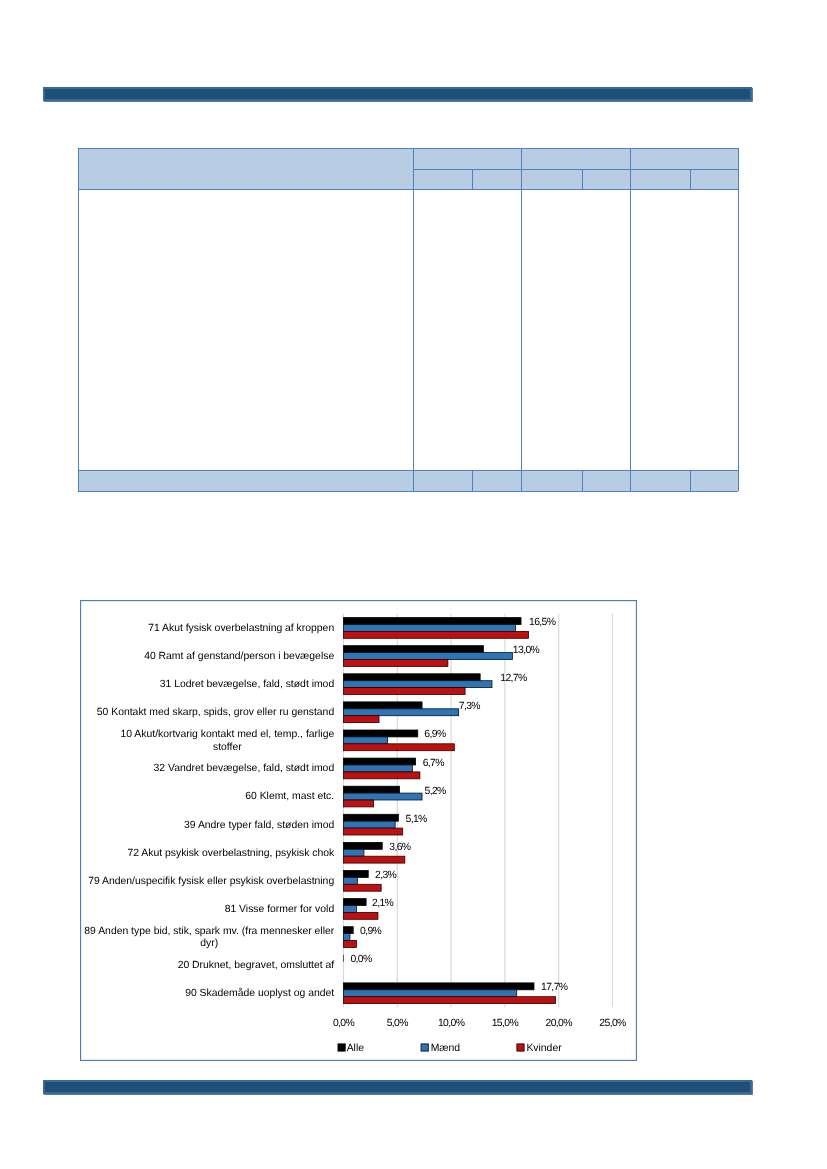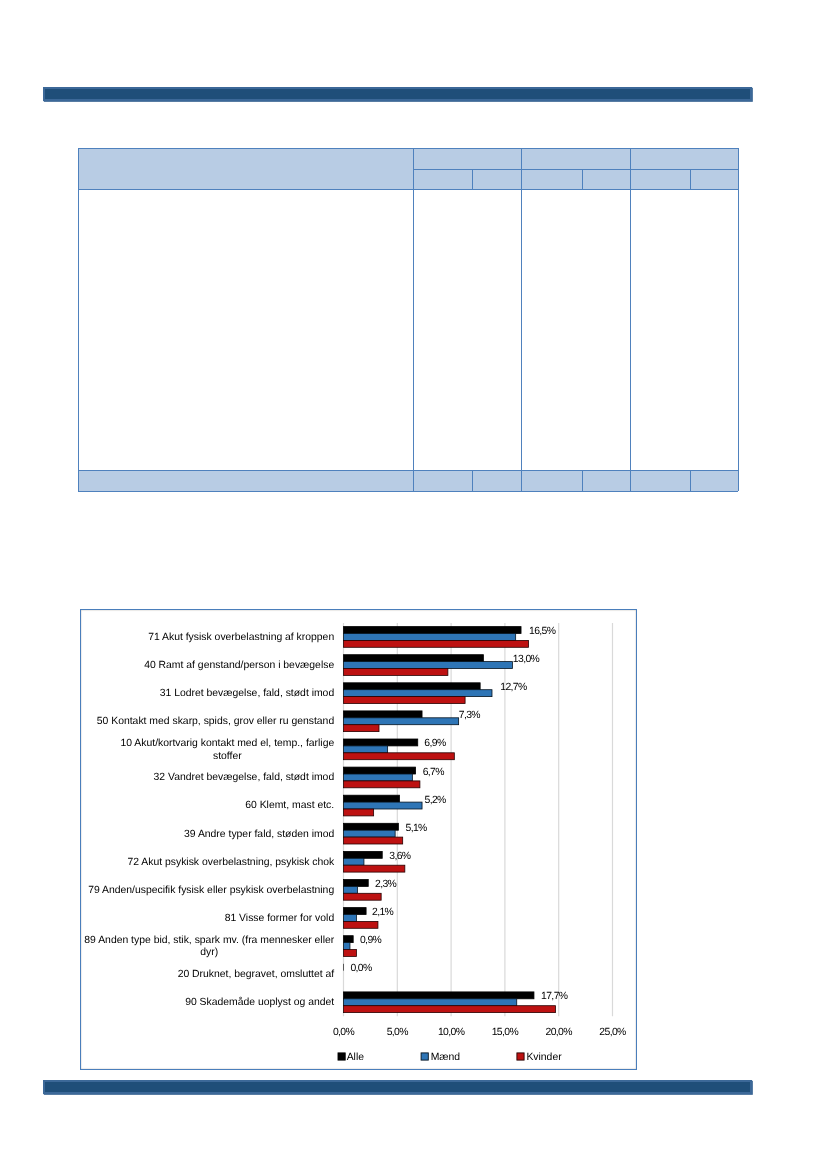--- a/index.html
+++ b/index.html
@@ -130,21 +130,21 @@
       <div class="tline" style="top: 322px; left: 504px; height: 1px; width: 48px; background: rgb(79, 129, 189);"></div>
       <div class="tline" style="top: 343px; left: 504px; height: 1px; width: 48px; background: rgb(79, 129, 189);"></div>
       <div class="tline" style="left: 612px; top: 322px; width: 1px; height: 21px; background: rgb(79, 129, 189);"></div>
       <div class="tline" style="top: 322px; left: 552px; height: 1px; width: 60px; background: rgb(79, 129, 189);"></div>
       <div class="tline" style="top: 343px; left: 552px; height: 1px; width: 60px; background: rgb(79, 129, 189);"></div>
       <div class="tline" style="left: 660px; top: 322px; width: 1px; height: 21px; background: rgb(79, 129, 189);"></div>
       <div class="tline" style="top: 322px; left: 612px; height: 1px; width: 48px; background: rgb(79, 129, 189);"></div>
       <div class="tline" style="top: 343px; left: 612px; height: 1px; width: 48px; background: rgb(79, 129, 189);"></div>
     </div>
 
-  <div id="chart" style="left: 80px; top: 600px; width: 557px; height: 461px; border-color: rgb(74, 126, 187); background: rgb(255, 255, 255); margin-top: 9px;">
+  <div id="chart" style="left: 80px; top: 600px; width: 557px; height: 461px; border-color: rgb(74, 126, 187); background: rgb(255, 255, 255);">
     <svg id="chart-svg" width="555" height="459" viewBox="0 0 555 459">
         <line x1="262.5" y1="12.899999999999977" x2="262.5" y2="406.29999999999995" stroke="#d9d9d9" stroke-width="1.2"></line>
         <line x1="316.3" y1="12.899999999999977" x2="316.3" y2="406.29999999999995" stroke="#d9d9d9" stroke-width="1.2"></line>
         <line x1="370.1" y1="12.899999999999977" x2="370.1" y2="406.29999999999995" stroke="#d9d9d9" stroke-width="1.2"></line>
         <line x1="423.9" y1="12.899999999999977" x2="423.9" y2="406.29999999999995" stroke="#d9d9d9" stroke-width="1.2"></line>
         <line x1="477.7" y1="12.899999999999977" x2="477.7" y2="406.29999999999995" stroke="#d9d9d9" stroke-width="1.2"></line>
         <line x1="531.5" y1="12.899999999999977" x2="531.5" y2="406.29999999999995" stroke="#d9d9d9" stroke-width="1.2"></line>
         <rect x="262.5" y="16.599999999999973" width="177.53999999999996" height="6.9" fill="#000000" stroke="#000000" stroke-width="0.8"></rect>
         <rect x="262.5" y="23.49999999999997" width="172.15999999999997" height="6.9" fill="#2e75b6" stroke="#05131f" stroke-width="0.8"></rect>
         <rect x="262.5" y="30.399999999999974" width="185.072" height="6.9" fill="#bd1111" stroke="#260202" stroke-width="0.8"></rect>

